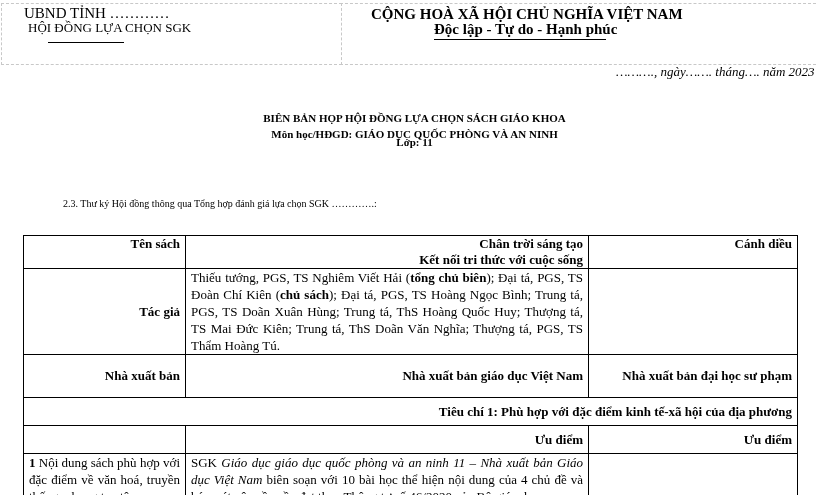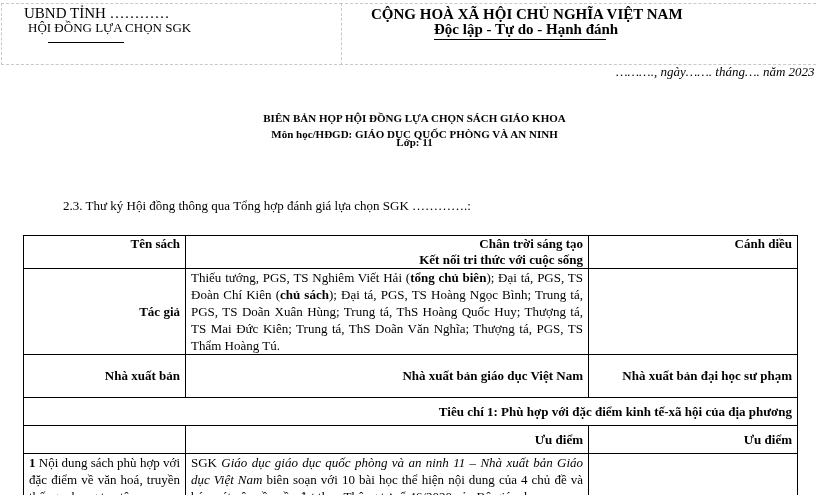--- a/index.html
+++ b/index.html
@@ -7,39 +7,39 @@
   .hdr-left{position:absolute;left:1px;top:3px;width:339px;height:60px;border:1px dashed #c8c8c8;}
   .hdr-right{position:absolute;left:340px;top:3px;width:476px;height:60px;border-top:1px dashed #c8c8c8;border-bottom:1px dashed #c8c8c8;}
   .ubnd{position:absolute;left:22px;top:1px;font-weight:normal;font-size:15px;}
   .hoidong{position:absolute;left:5px;top:16px;font-size:13px;margin-left:21px;}
   .uline-l{position:absolute;left:46px;top:38px;width:76px;border-top:1px solid #000;}
   .chxh{position:absolute;left:31px;top:2px;font-weight:bold;font-size:15px;white-space:nowrap;}
   .doclap{position:absolute;left:94px;top:17px;font-weight:bold;font-size:15px;}
   .uline-r{position:absolute;left:94px;top:35px;width:172px;border-top:1px solid #000;}
   .date{position:absolute;left:572px;top:64px;font-style:italic;font-size:13px;margin-left:44px;}
   .title{position:absolute;left:0;width:817px;text-align:center;font-weight:bold;font-size:11px;margin-left:6px;}
-  .intro{position:absolute;left:63px;top:198px;font-size:13px;}
+  .intro{position:absolute;left:63px;top:198px;font-size:10px;}
   table{position:absolute;left:23px;top:235px;border-collapse:collapse;font-size:13px;}
   td{border:1.5px solid #000;padding:0 5px;vertical-align:top;}
   .c1{width:151px;}.c2{width:392px;}.c3{width:198px;}
   .b{font-weight:bold;text-align:right;}
   .just{text-align:justify;line-height:17px;}
   .mid{vertical-align:middle;}
 </style>
 </head>
 <body>
 
 <div class="hdr-left">
   <div class="ubnd">UBND TỈNH …………</div>
   <div class="hoidong">HỘI ĐỒNG LỰA CHỌN SGK</div>
   <div class="uline-l"></div>
 </div>
 <div class="hdr-right">
   <div class="chxh">CỘNG HOÀ XÃ HỘI CHỦ NGHĨA VIỆT NAM</div>
-  <div class="doclap">Độc lập - Tự do - Hạnh đánh</div>
+  <div class="doclap">Độc lập - Tự do - Hạnh phúc</div>
   <div class="uline-r"></div>
 </div>
 <div class="date">………., ngày……. tháng…. năm  2023</div>
 
 <div class="title" style="top:112px">BIÊN BẢN HỌP HỘI ĐỒNG LỰA CHỌN SÁCH GIÁO KHOA</div>
 <div class="title" style="top:128px">Môn học/HĐGD: GIÁO DỤC QUỐC PHÒNG VÀ AN NINH</div>
 <div class="title" style="top:136px">Lớp: 11</div>
 
 <div class="intro">2.3. Thư ký Hội đồng thông qua Tổng hợp đánh giá lựa chọn SGK ………….:</div>
 

